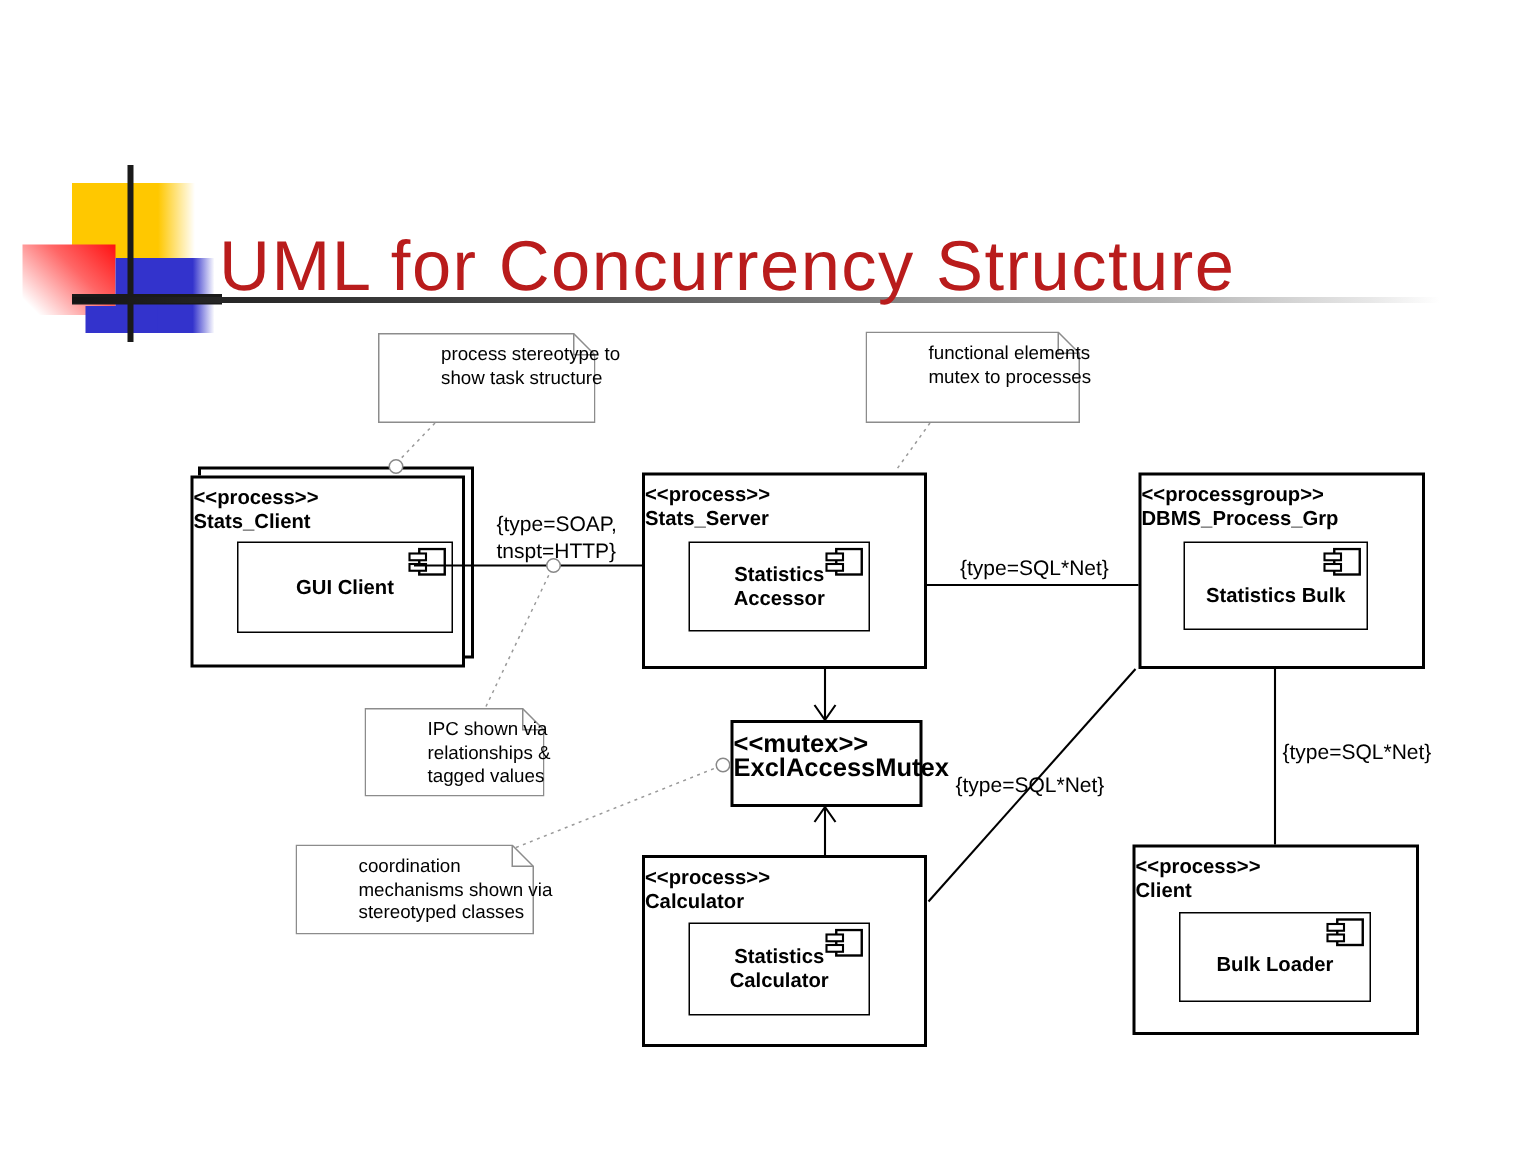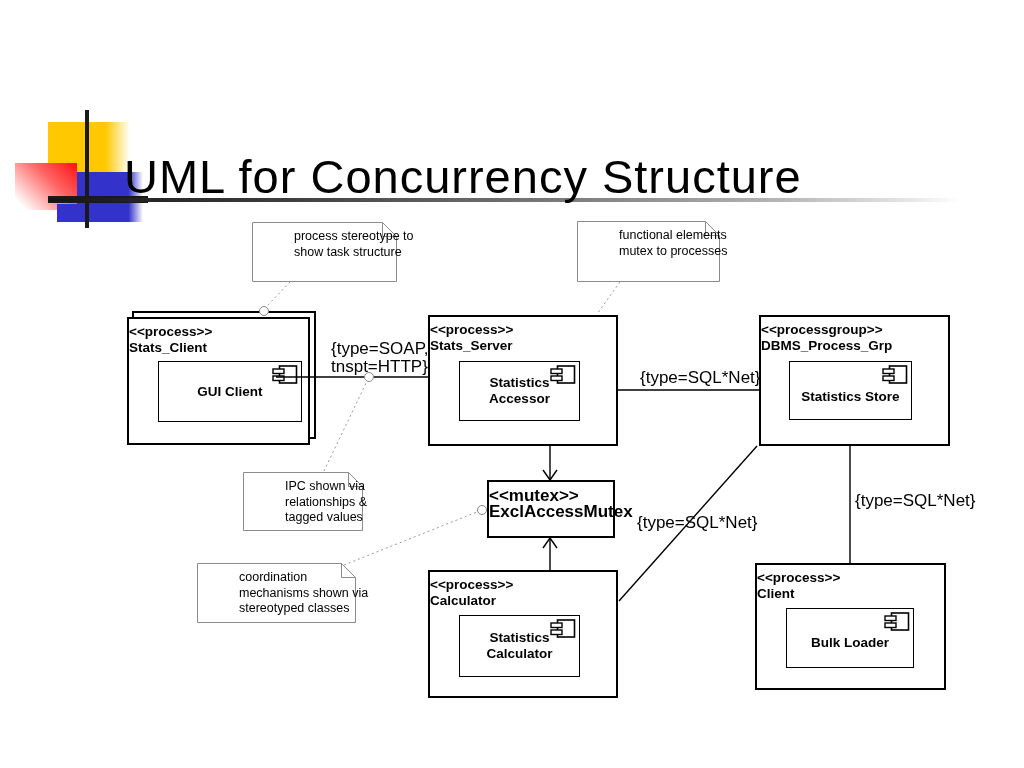--- a/index.html
+++ b/index.html
@@ -1,21 +1,21 @@
 <!DOCTYPE html>
 <html><head>
 <meta charset="utf-8">
 <style>
   html,body{margin:0;padding:0;background:#fff;}
   .slide{position:relative;width:1024px;height:768px;background:#ffffff;overflow:hidden;
          font-family:"Liberation Sans",sans-serif;color:#000;}
 
   
-  .title{position:absolute;left:124px;top:118px;font-size:47px;letter-spacing:1px;
-         color:#000000;white-space:nowrap;font-weight:400;}
+  .title{position:absolute;left:146px;top:118px;font-size:47px;letter-spacing:1px;
+         color:#b91c1c;white-space:nowrap;font-weight:400;}
   .deco{position:absolute;}
   .deco-yellow{left:48px;top:122px;width:82px;height:50px;
       background:linear-gradient(90deg,#FFC800 0%,#FFC800 70%,rgba(255,200,0,0) 100%);}
   .deco-red{left:15px;top:163px;width:62px;height:47px;
       background:linear-gradient(225deg,#FF1111 0%,#FF6666 40%,rgba(255,255,255,0) 90%);}
   .deco-blue-main{left:77px;top:172px;width:66px;height:50px;
       background:linear-gradient(90deg,#3333CC 0%,#3333CC 78%,rgba(51,51,204,0) 100%);}
   .deco-blue-small{left:57px;top:204px;width:48px;height:18px;background:#3333CC;}
   .deco-vline{left:85px;top:110px;width:4px;height:118px;background:#1a1a1a;}
   .deco-hline{left:48px;top:196px;width:100px;height:7px;background:#1a1a1a;}
@@ -33,21 +33,21 @@
         display:flex;align-items:center;justify-content:center;}
   .clabel{text-align:center;font-weight:bold;font-size:13.5px;line-height:16px;width:100%;}
   .comp-icon{position:absolute;top:3px;right:3px;width:26px;height:20px;}
 
   
   .note{position:absolute;z-index:4;padding-left:32px;}
   .note-bg{position:absolute;left:0;top:0;}
   .note-text{position:relative;padding:7px 4px 0 10px;font-size:12.5px;line-height:15.5px;}
 
   
-  .lbl{position:absolute;font-size:17px;line-height:18px;white-space:nowrap;z-index:5;}
+  .lbl{position:absolute;font-size:14px;line-height:18px;white-space:nowrap;z-index:5;}
 </style>
 </head>
 <body>
 
 <div class="slide">
 
   <div class="deco deco-yellow"></div>
   <div class="deco deco-red"></div>
   <div class="deco deco-blue-main"></div>
   <div class="deco deco-blue-small"></div>
@@ -129,21 +129,21 @@
   </div>
   <div class="cbox" style="left:789px;top:361px;width:123px;height:59px">
     <span class="comp-icon">
       <svg width="26" height="20" viewBox="0 0 26 20">
         <rect x="7.5" y="1" width="17" height="17" fill="#fff" stroke="#000" stroke-width="1.6"></rect>
         <rect x="1" y="4" width="11" height="4.5" fill="#fff" stroke="#000" stroke-width="1.4"></rect>
         <rect x="1" y="11" width="11" height="4.5" fill="#fff" stroke="#000" stroke-width="1.4"></rect>
       </svg>
     </span>
     <div class="clabel" style="padding-top:12px">
-        <div>Statistics Store</div>
+        <div>Statistics Bulk</div>
       </div>
   </div>
 
   <div class="pbox" style="left:487px;top:480px;width:128px;height:58px">
     <div class="ptitle" style="padding-top:6px;font-size:17px">
       <div>&lt;&lt;mutex&gt;&gt;</div>
       <div>ExclAccessMutex</div>
     </div>
   </div>
 

